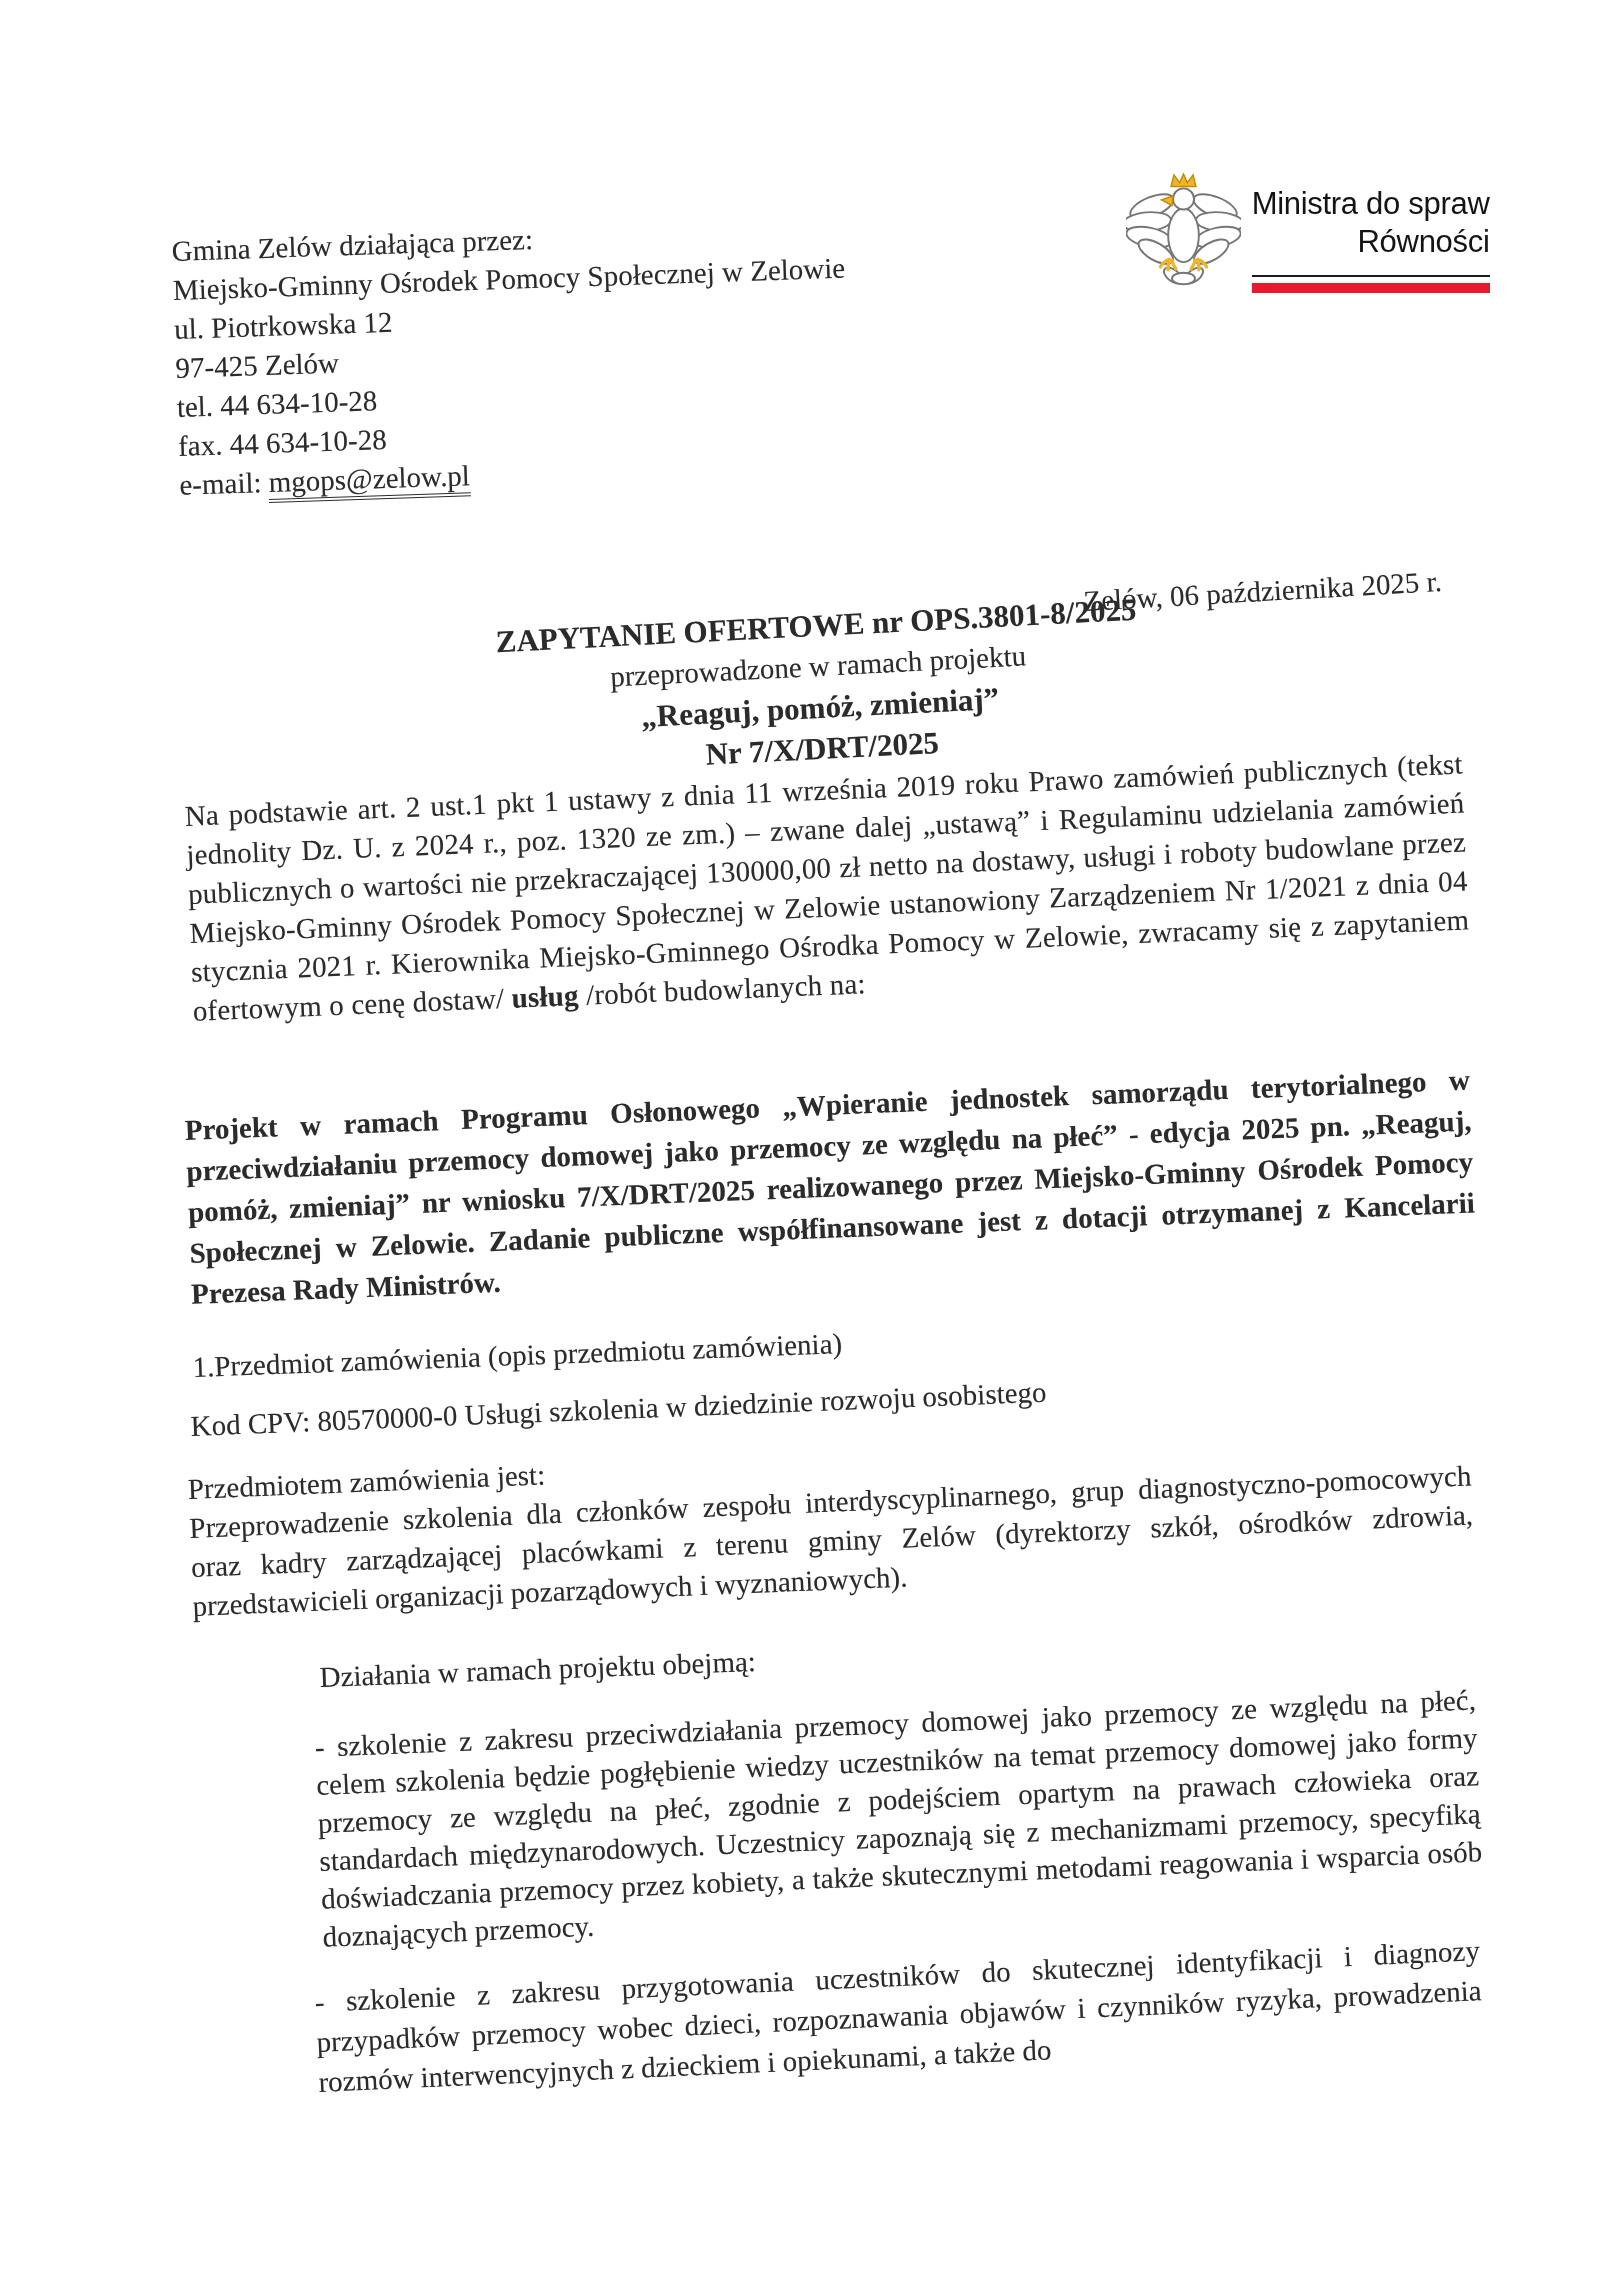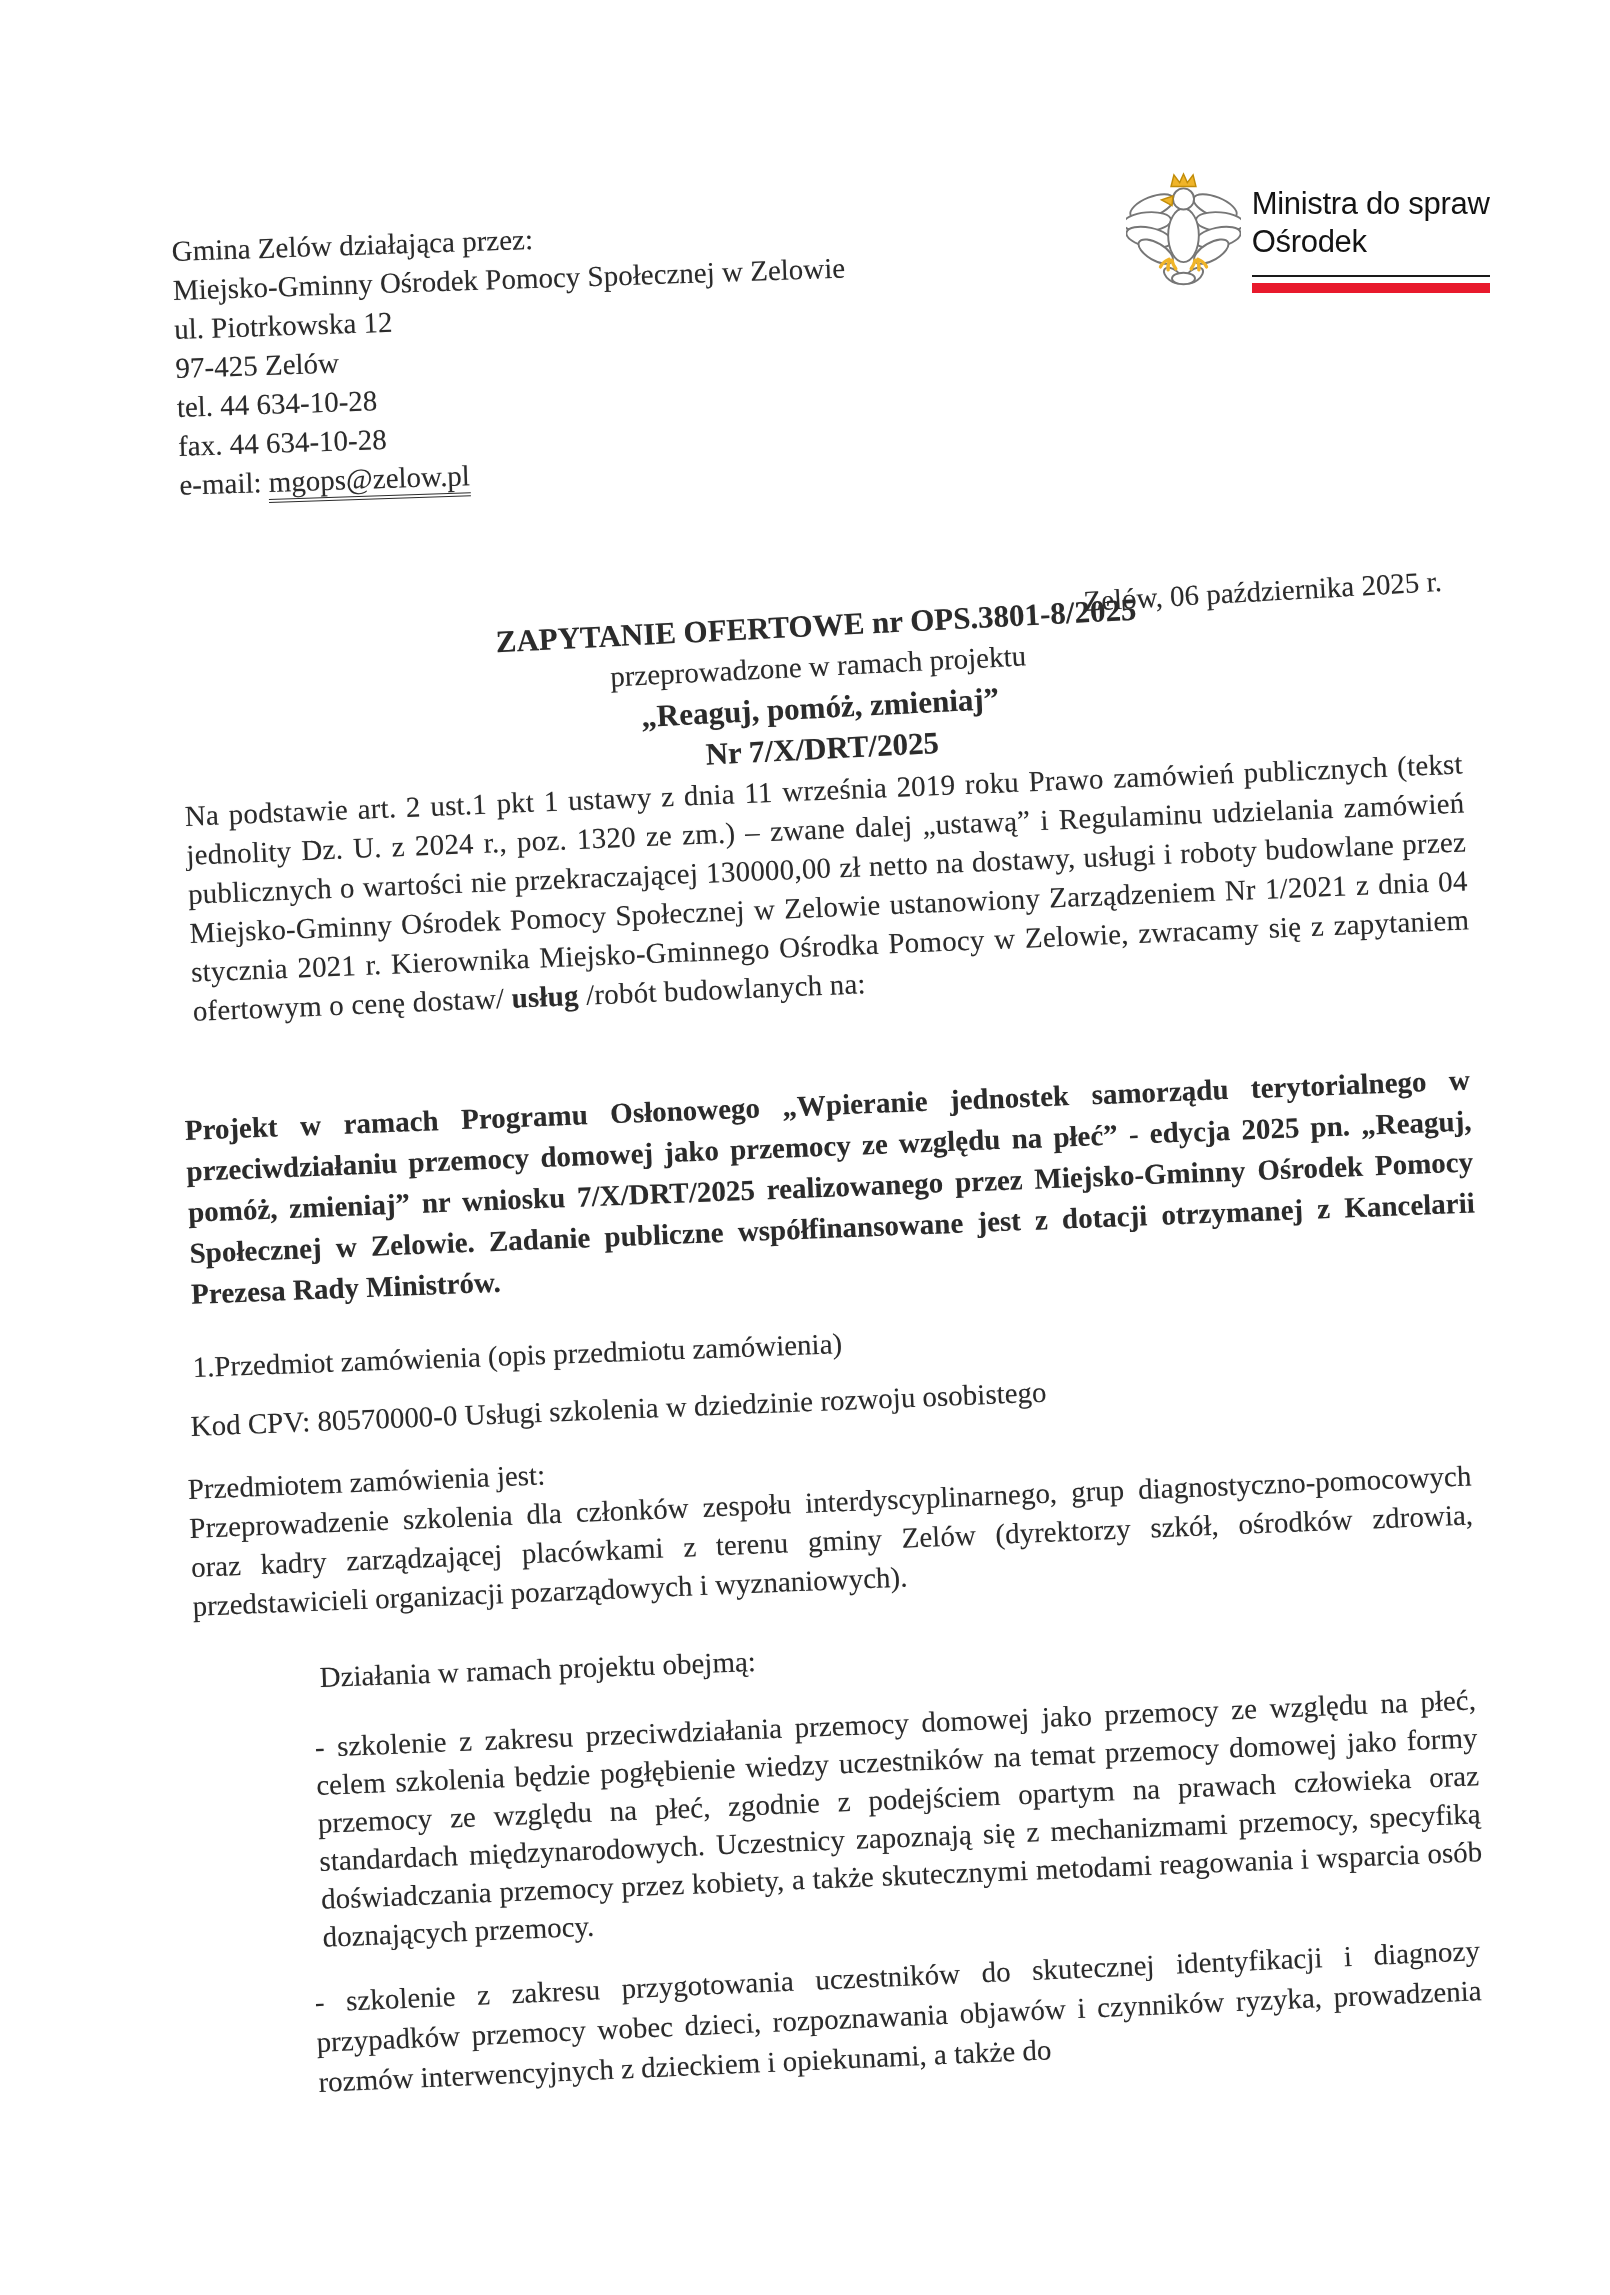--- a/index.html
+++ b/index.html
@@ -16,21 +16,21 @@
     font-size:29px;line-height:39px;white-space:nowrap;
     transform:rotate(-1.9deg);transform-origin:0 0;
   }
   .email{border-bottom:4.7px double #2b2b2b;padding-bottom:0.7px;}
 
   
   .gov-logo{position:absolute;left:1126px;top:170px;display:flex;gap:10.7px;align-items:flex-start;}
   .eagle{width:115px;height:123px;flex:0 0 auto;}
   .gov-text{
     font-family:"Liberation Sans", sans-serif;color:#141414;
-    font-size:31px;line-height:38px;letter-spacing:-0.3px;padding-top:14.7px;
+    font-size:31px;line-height:38px;letter-spacing:-0.3px;padding-top:14.7px;text-align:right;
   }
   .gov-rule{margin-top:14px;border-top:2px solid #1a1a1a;padding-top:6px;}
   .gov-red{height:10px;background:#e8192c;}
 
   
   .date{
     position:absolute;right:169px;top:565px;font-size:29px;white-space:nowrap;
     transform:rotate(-3.2deg);transform-origin:100% 0;
   }
 
@@ -109,21 +109,21 @@
         <ellipse cx="60" cy="68" rx="16" ry="28"></ellipse>
         <circle cx="60" cy="30" r="11"></circle>
       </g>
       <path d="M49 27 L37 31 L48 37 Z" fill="#f0b429" stroke="#c18c08" stroke-width="1.5"></path>
       <path d="M47 17 l3 -12 6 8 4 -9 4 9 6 -8 3 12 z" fill="#f0b429" stroke="#c18c08" stroke-width="1.5"></path>
       <path d="M45 93 q-7 3 -9 8 M46 94 q-3 5 -2 10 M48 94 q1 5 4 9" stroke="#f0b429" stroke-width="3.5" fill="none" stroke-linecap="round"></path>
       <path d="M75 93 q7 3 9 8 M74 94 q3 5 2 10 M72 94 q-1 5 -4 9" stroke="#f0b429" stroke-width="3.5" fill="none" stroke-linecap="round"></path>
     </svg>
     <div class="gov-text">
       <div>Ministra do spraw</div>
-      <div>Ośrodek</div>
+      <div>Równości</div>
       <div class="gov-rule">
         <div class="gov-red"></div>
       </div>
     </div>
   </div>
 
   <div class="date scan">Zelów, 06 października 2025 r.</div>
 
   <div class="title scan">
     <div class="t1 b">ZAPYTANIE OFERTOWE nr OPS.3801-8/2025</div>

